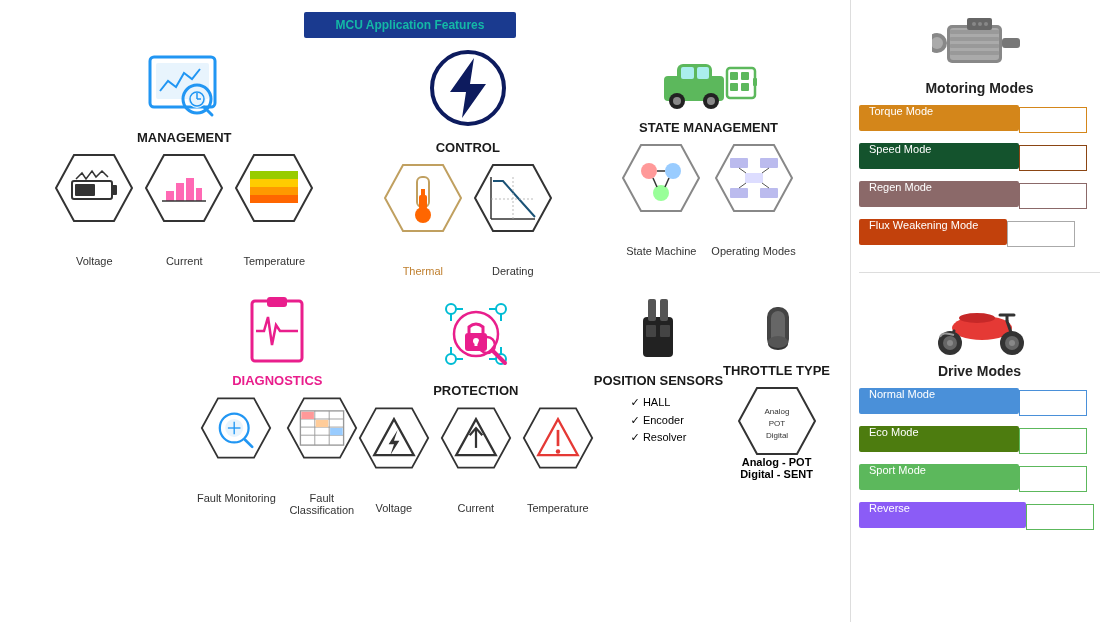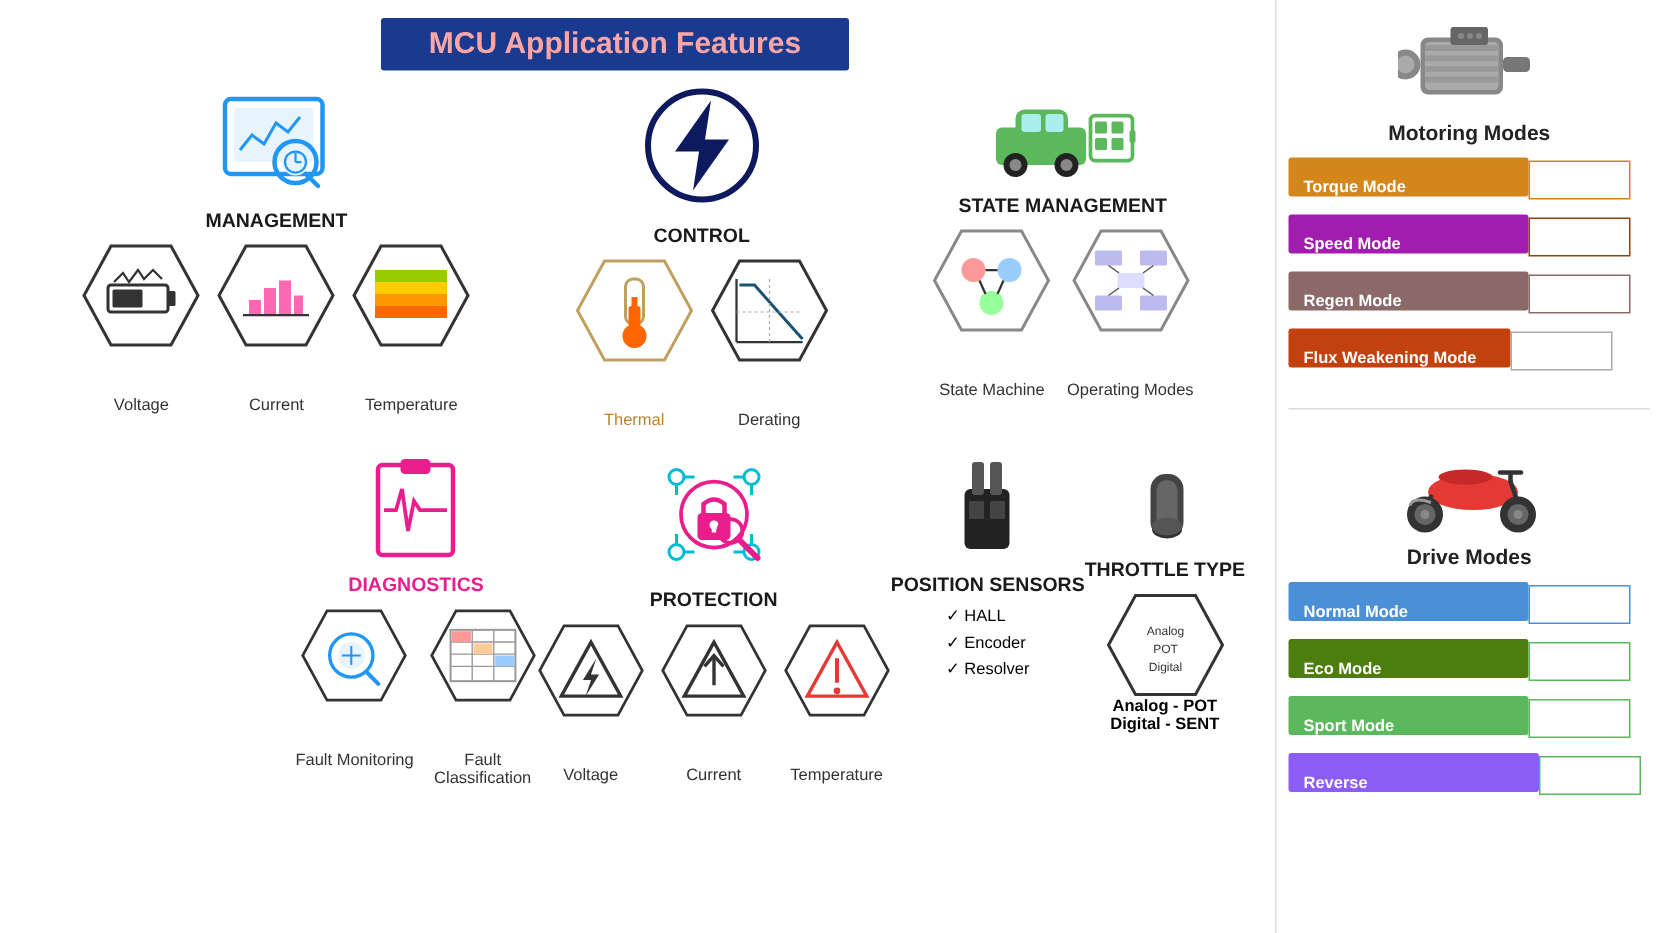--- a/index.html
+++ b/index.html
@@ -10,22 +10,22 @@
       height: 622px;
       overflow: hidden;
       position: relative;
     }
 
     .page-title {
       text-align: center;
       margin: 12px auto 0;
       display: inline-block;
       background: #1a3a8f;
-      color: #fca5a5;
-      font-size: 20px;
+      color: #14b8a6;
+      font-size: 12px;
       font-weight: bold;
       padding: 6px 32px;
       border-radius: 2px;
     }
     .title-wrapper {
       text-align: center;
       width: 800px;
     }
 
     .main-layout {
@@ -121,24 +121,24 @@
       font-size: 14px;
       font-weight: bold;
       color: #222;
       margin-bottom: 4px;
     }
 
     .mode-bar {
       height: 26px;
       border-radius: 2px;
       display: flex;
-      align-items: flex-end;
+      align-items: flex-start;
       padding-left: 10px;
       font-size: 11px;
-      font-weight: bold;
+      font-weight: normal;
       color: #fff;
       margin-bottom: 4px;
       width: 160px;
     }
 
     .mode-bar-container {
       display: flex;
       align-items: center;
       margin-bottom: 3px;
     }
@@ -637,21 +637,21 @@
       <div class="panel-title">Motoring Modes</div>
 
       <div class="mode-bar-container">
         <div class="mode-bar" style="background-color:#d4861a; width:160px;">
           <span>Torque Mode</span>
         </div>
         <div style="width:68px; height:26px; border:1.5px solid #d4861a;"></div>
       </div>
 
       <div class="mode-bar-container">
-        <div class="mode-bar" style="background-color:#a21caf; width:160px;">
+        <div class="mode-bar" style="background-color:#14532d; width:160px;">
           <span>Speed Mode</span>
         </div>
         <div style="width:68px; height:26px; border:1.5px solid #8b4513;"></div>
       </div>
 
       <div class="mode-bar-container">
         <div class="mode-bar" style="background-color:#8b6969; width:160px;">
           <span>Regen Mode</span>
         </div>
         <div style="width:68px; height:26px; border:1.5px solid #8b6969;"></div>

